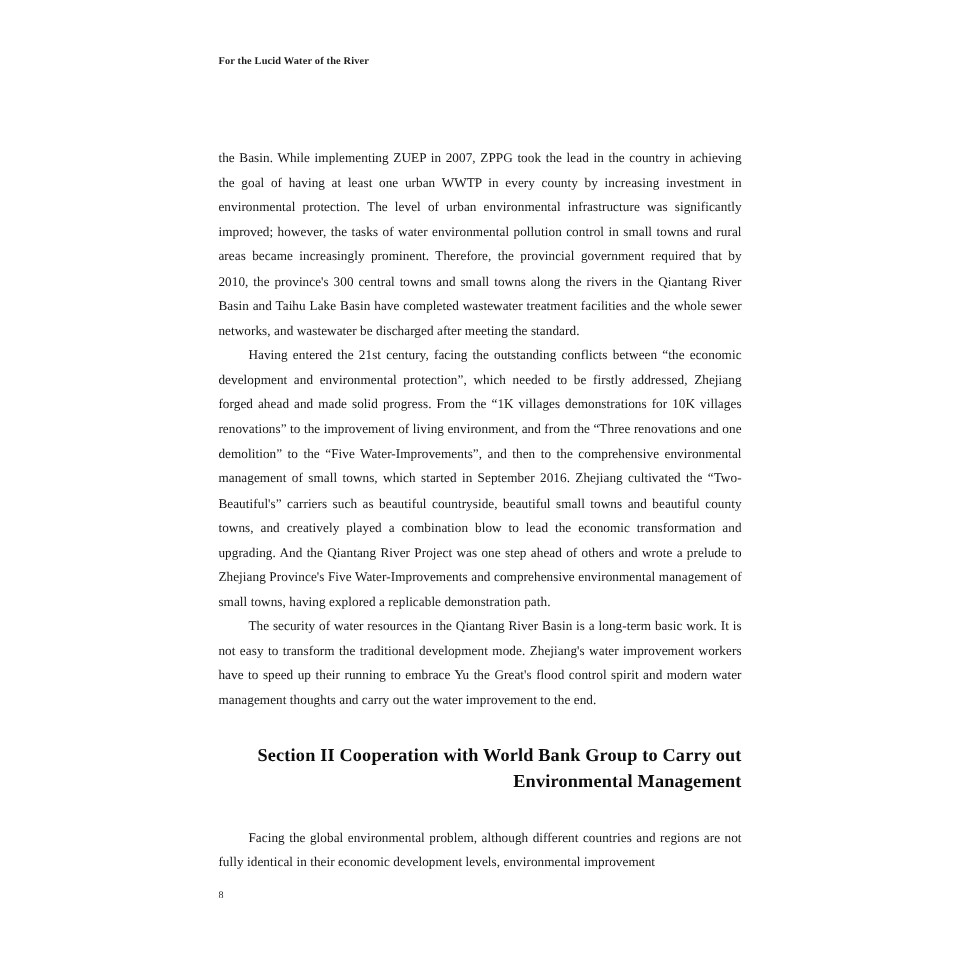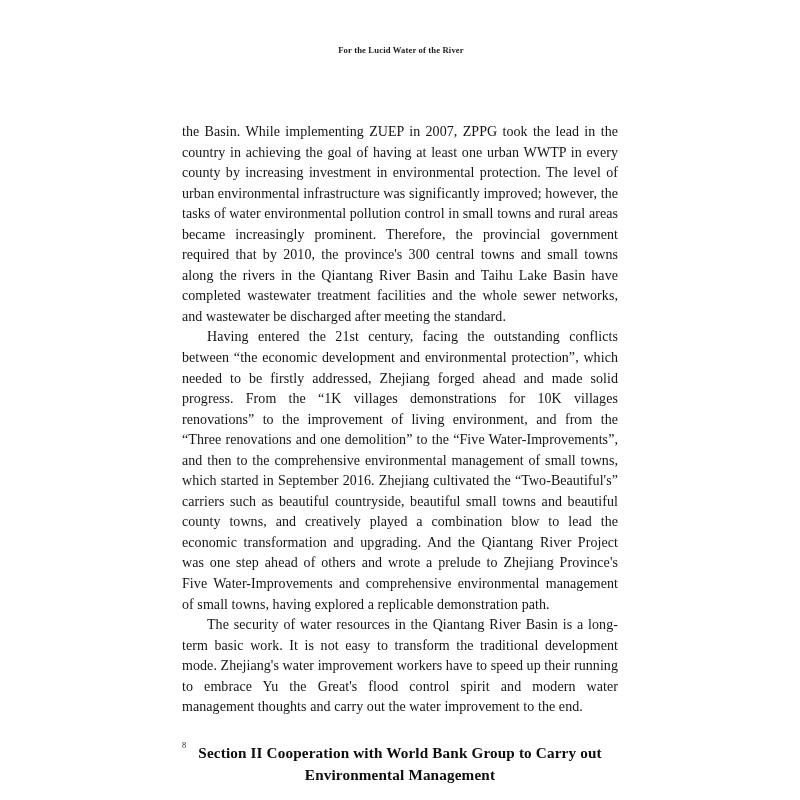--- a/index.html
+++ b/index.html
@@ -21,21 +21,20 @@
     inset: 0;
     background: #ffffff;
   }
 
   
   .running-head {
     position: absolute;
     left: 168px;
     top: 44px;
     width: 452px;
-    text-align: center;
   }
   .rh-title {
     font-family: "Liberation Serif", "DejaVu Serif", serif;
     font-size: 8.6px;
     font-weight: 700;
     letter-spacing: 0.15px;
     color: #1b1b1b;
     padding-left: 14px;
     line-height: 13px;
   }
@@ -71,21 +70,21 @@
 
   
   .content {
     position: absolute;
     left: 182px;
     top: 122px;
     width: 436px;
   }
   p.para {
     margin: 0;
-    font-size: 14px;
+    font-size: 11px;
     line-height: 20.55px;
     text-align: justify;
     text-justify: inter-word;
     text-indent: 0;
     color: #141414;
     hyphens: none;
     letter-spacing: 0.005em;
   }
   p.para.indent {
     text-indent: 25px;
@@ -94,21 +93,21 @@
     margin-top: 0;
   }
 
   h2.section-heading {
     margin: 0;
     font-size: 15.2px;
     font-weight: 700;
     line-height: 22px;
     color: #0d0d0d;
     letter-spacing: 0.01em;
-    text-align: center;
+    text-align: right;
   }
   .heading-wrap {
     margin-top: 24px;
     margin-bottom: 0;
   }
   .after-heading {
     margin-top: 26px;
   }
 
   

